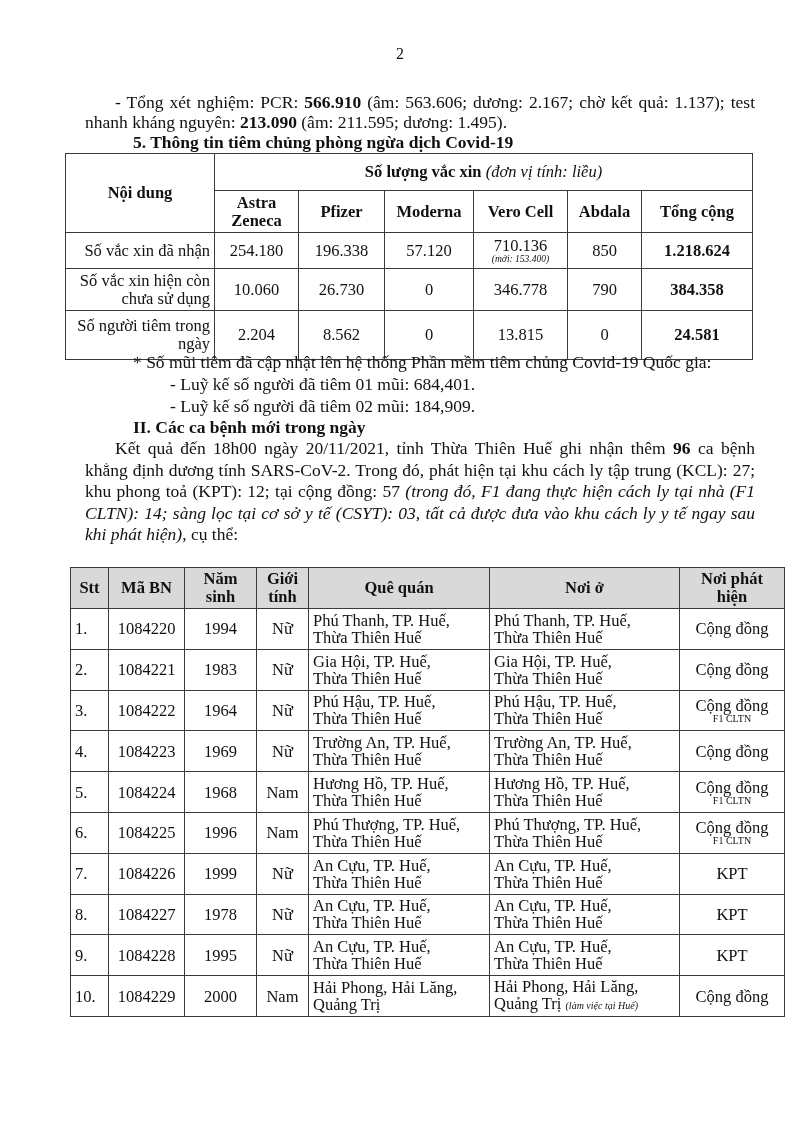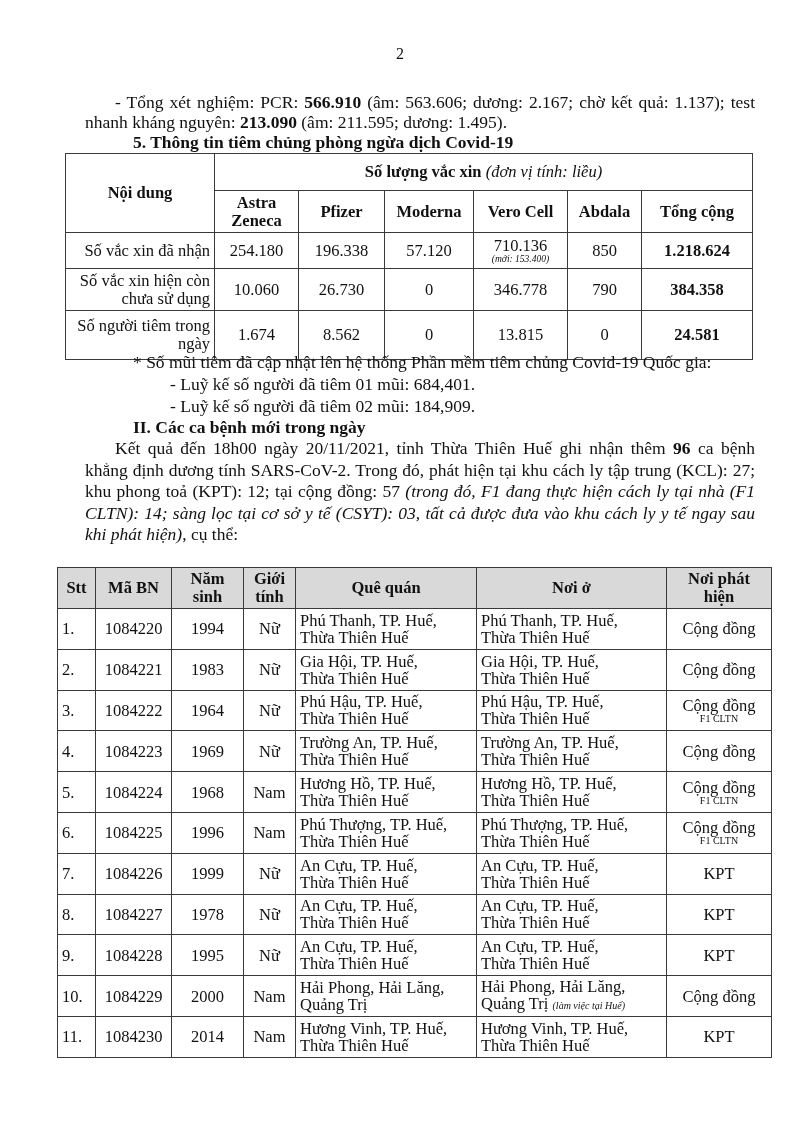--- a/index.html
+++ b/index.html
@@ -28,21 +28,21 @@
     td, th { border: 1px solid #3a3a3a; padding: 0 4px; text-align: center; vertical-align: middle; }
 
     
     #vaccine-table { left: 65px; top: 153px; width: 687px; font-size: 16.5px; }
     #vaccine-table th { font-weight: bold; }
     #vaccine-table .rowlabel { text-align: right; line-height: 18px; margin-top: 25px; }
     #vaccine-table .small-note { display: block; font-size: 9.5px; font-style: italic; line-height: 10px; }
     #vaccine-table .group-head .unit { font-weight: normal; font-style: italic; }
 
     
-    #cases-table { left: 57px; top: 567px; width: 714px; font-size: 16.5px; }
+    #cases-table { left: 70px; top: 567px; width: 714px; font-size: 16.5px; }
     #cases-table thead th { background: #d9d9d9; font-weight: bold; line-height: 18px; height: 40px; }
     #cases-table tbody td { height: 39.8px; line-height: 17px; }
     #cases-table td.left { text-align: left; }
     #cases-table .sub { display: block; font-size: 10px; line-height: 10px; }
     #cases-table .inline-note { font-size: 10px; font-style: italic; }
   </style>
 </head>
 <body>
 
 <div class="page-number">2</div>
@@ -91,21 +91,21 @@
       <td class="rowlabel">Số vắc xin hiện còn chưa sử dụng</td>
       <td>10.060</td>
       <td>26.730</td>
       <td>0</td>
       <td>346.778</td>
       <td>790</td>
       <td class="bold">384.358</td>
     </tr>
     <tr style="height:49px;">
       <td class="rowlabel">Số người tiêm trong ngày</td>
-      <td>1.674</td>
+      <td>2.204</td>
       <td>8.562</td>
       <td>0</td>
       <td>13.815</td>
       <td>0</td>
       <td class="bold">24.581</td>
     </tr>
   </tbody>
 </table>
 
 <div class="note-line" style="top:352px; left:133px;text-align:center;">* Số mũi tiêm đã cập nhật lên hệ thống Phần mềm tiêm chủng Covid-19 Quốc gia:</div>
@@ -233,23 +233,14 @@
   <tr>
     <td class="left">10.</td>
     <td>1084229</td>
     <td>2000</td>
     <td>Nam</td>
     <td class="left"><span>Hải Phong, Hải Lăng,</span><br><span>Quảng Trị</span></td>
     <td class="left"><span>Hải Phong, Hải Lăng,</span><br><span>Quảng Trị</span> <span class="inline-note">(làm việc tại Huế)</span></td>
     <td><span>Cộng đồng</span></td>
   </tr>
 
-  <tr>
-    <td class="left">11.</td>
-    <td>1084230</td>
-    <td>2014</td>
-    <td>Nam</td>
-    <td class="left"><span>Hương Vinh, TP. Huế,</span><br><span>Thừa Thiên Huế</span></td>
-    <td class="left"><span>Hương Vinh, TP. Huế,</span><br><span>Thừa Thiên Huế</span> </td>
-    <td><span>KPT</span></td>
-  </tr>
 </tbody>
 </table>
 
 </body></html>

